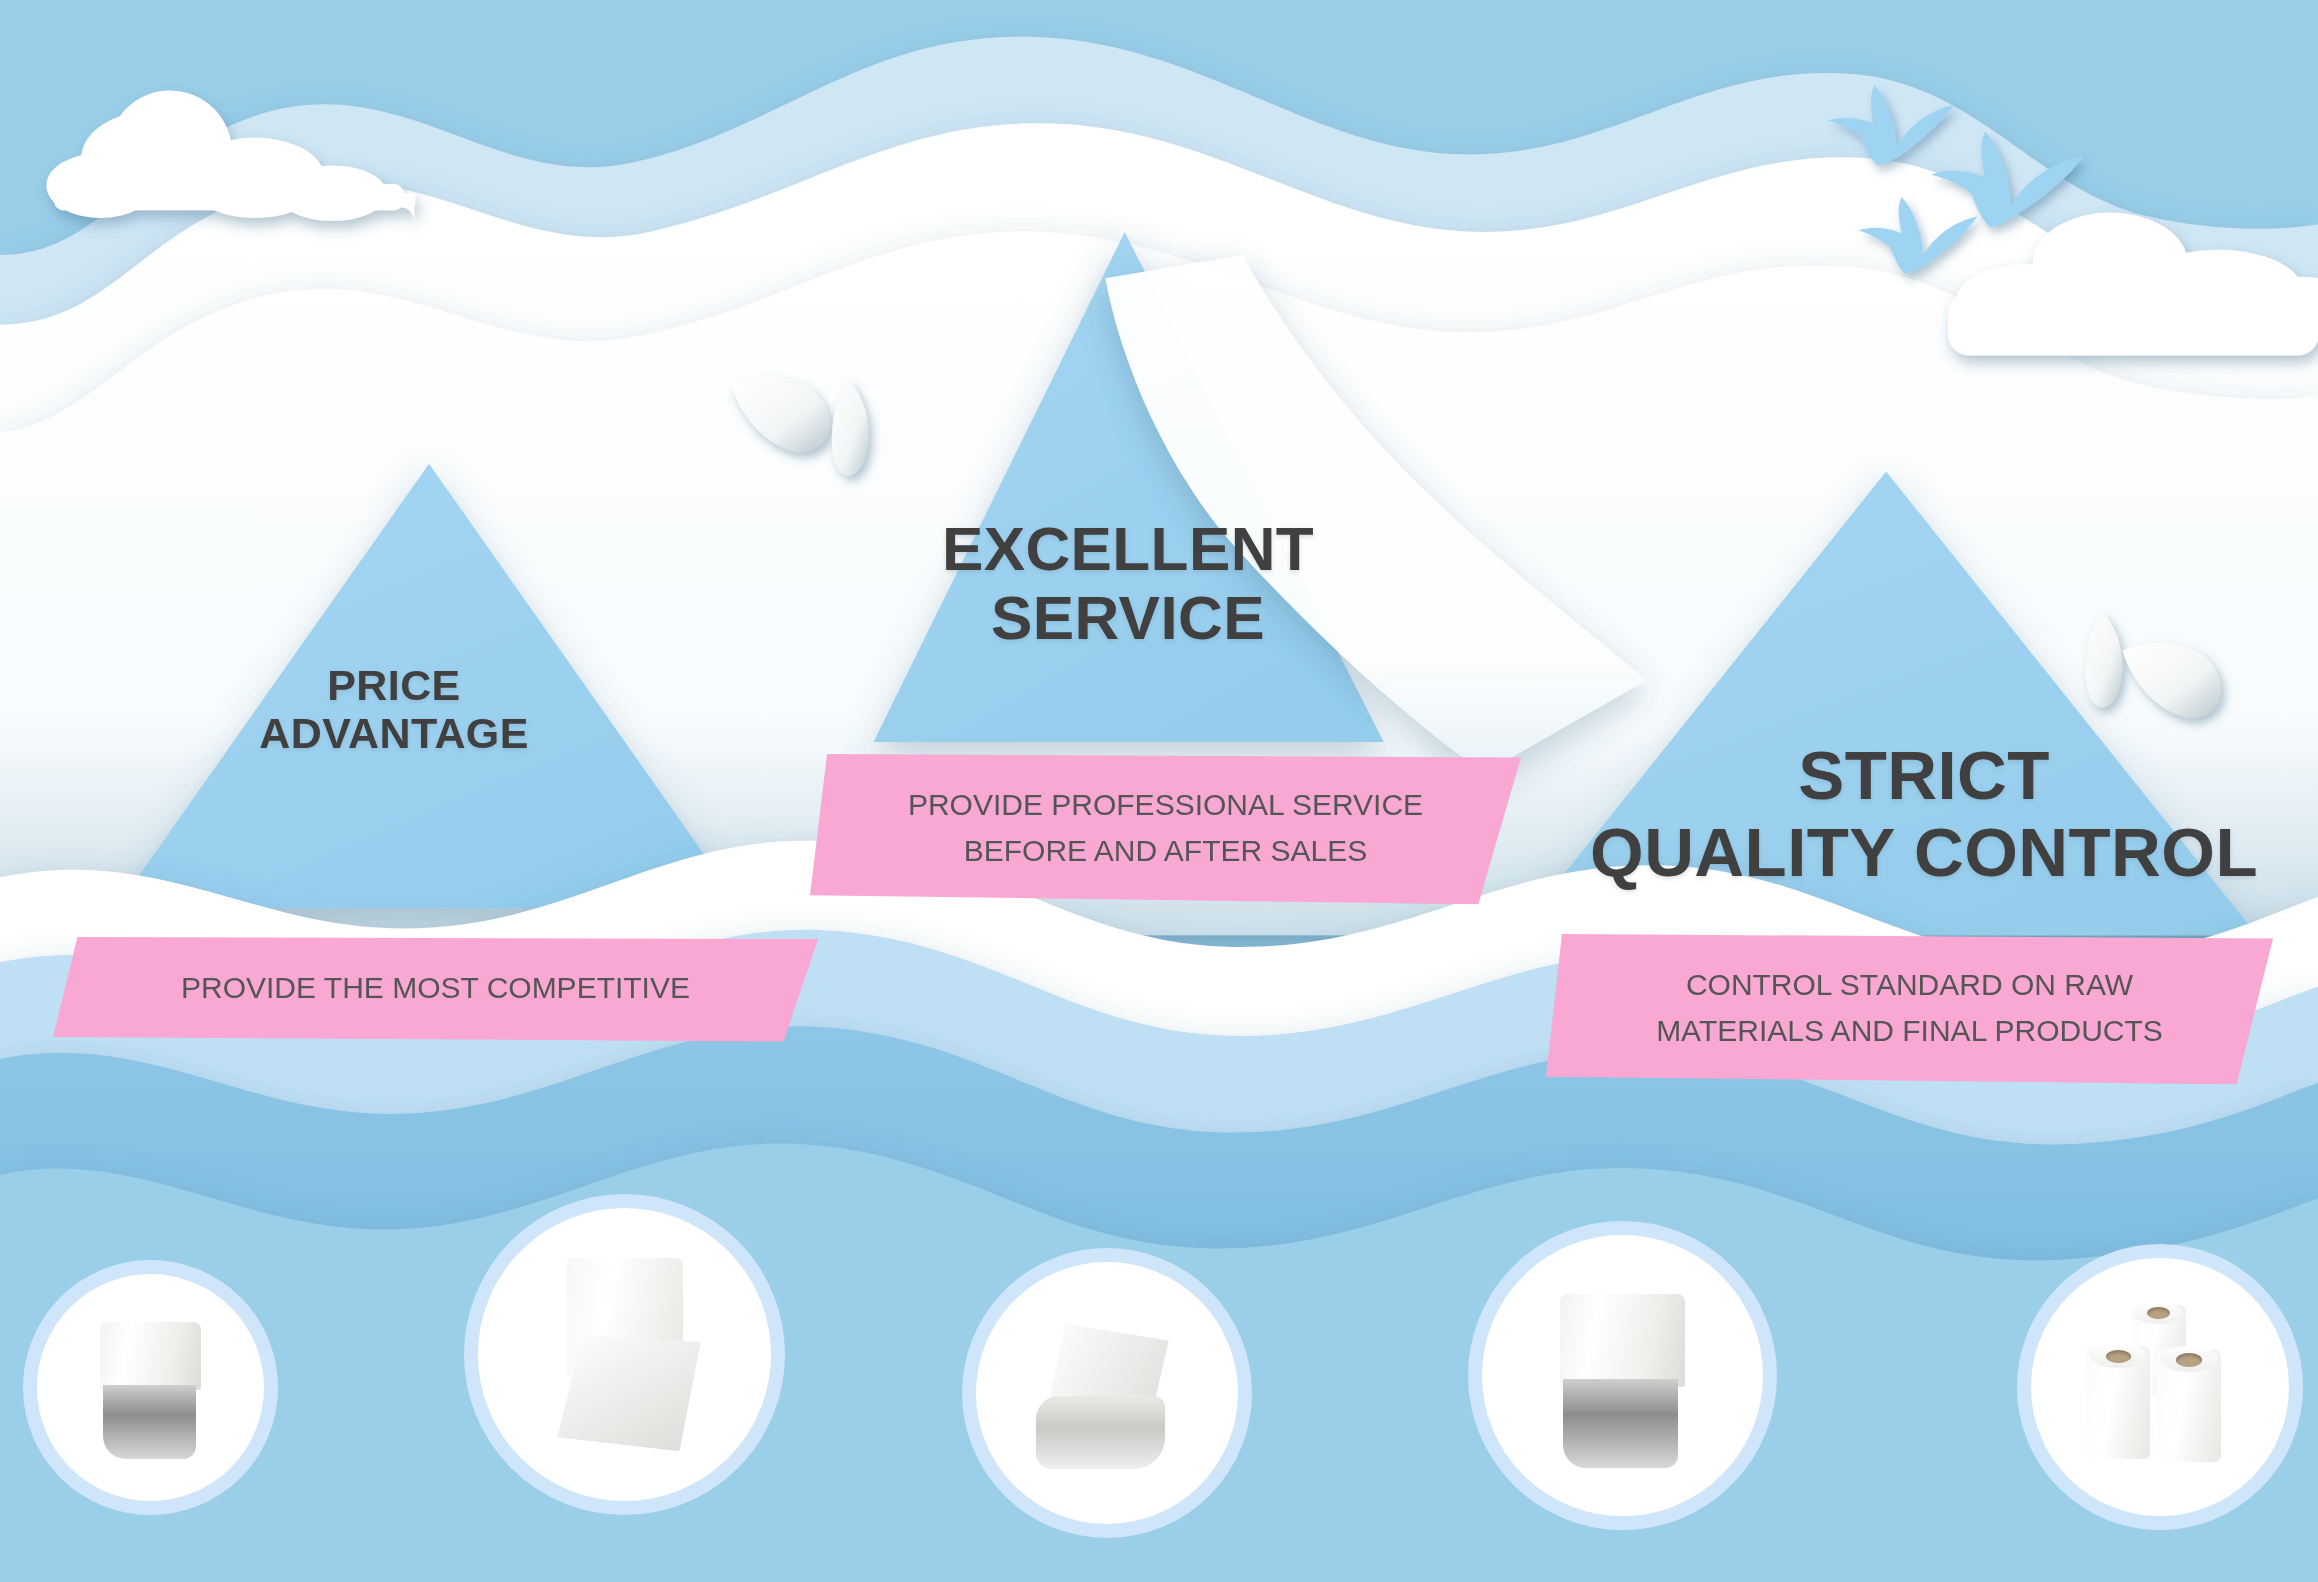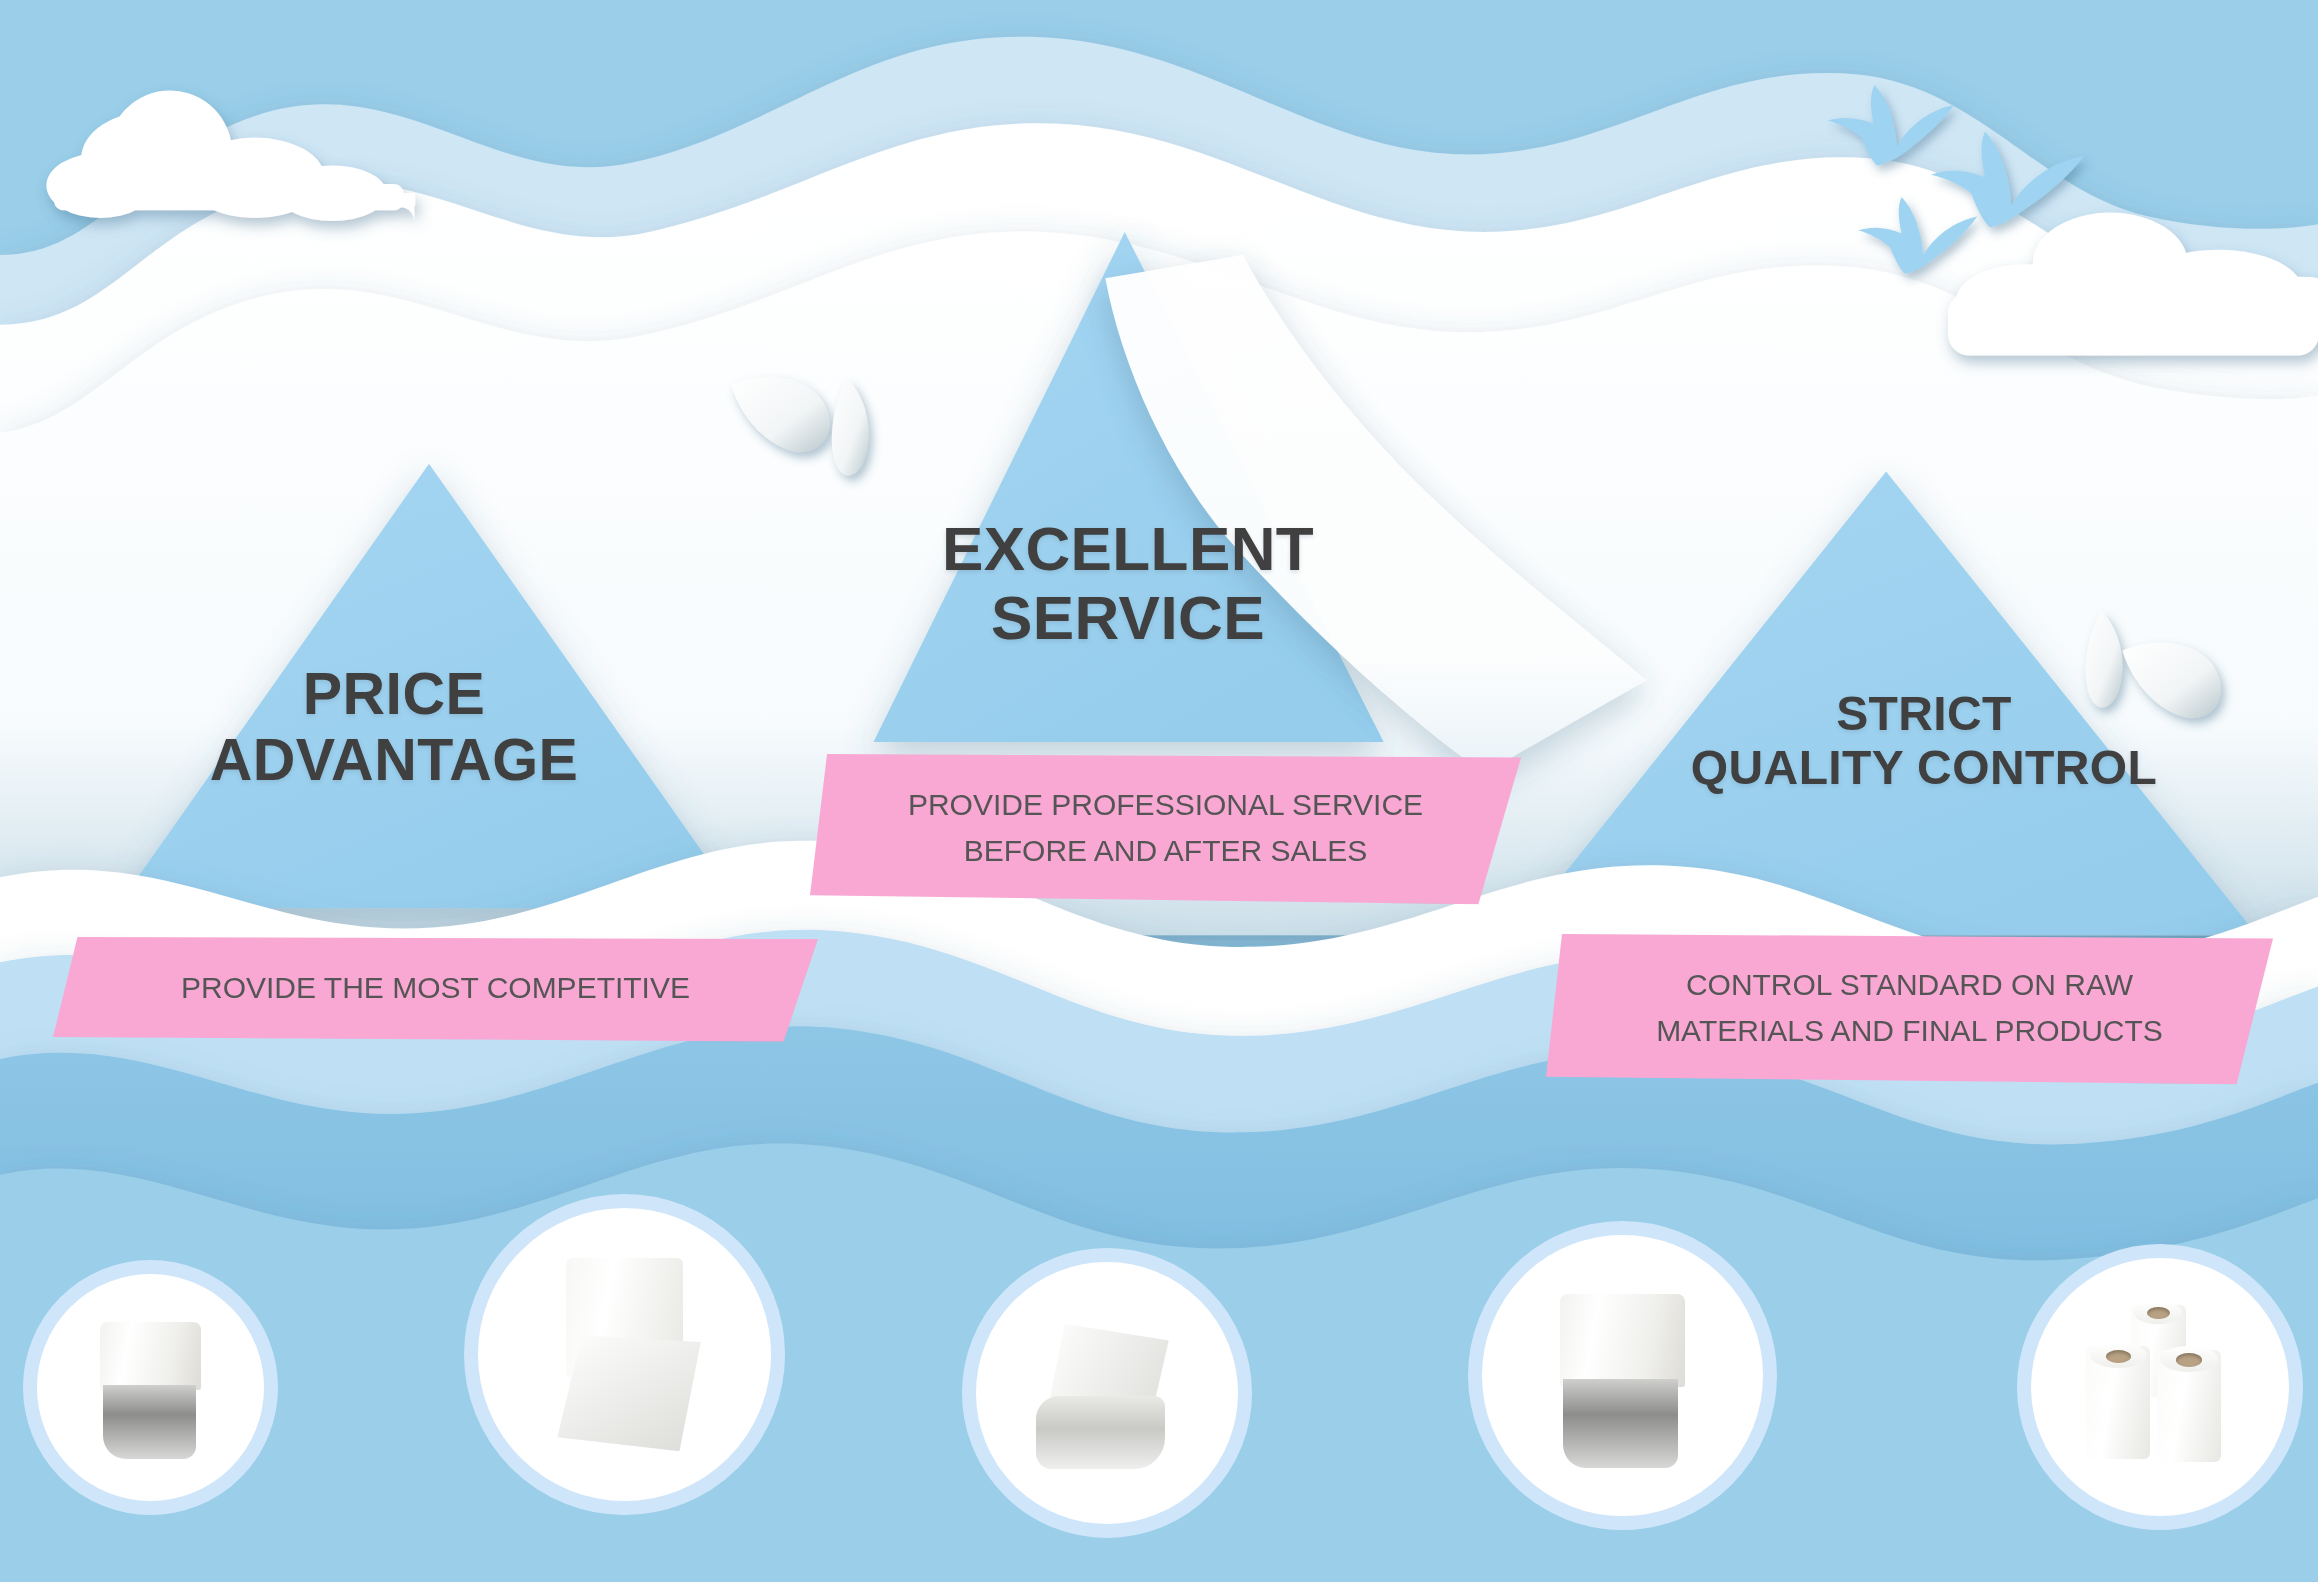--- a/index.html
+++ b/index.html
@@ -18,23 +18,23 @@
     position:absolute;
     color:#404040;
     font-weight:bold;
     text-align:center;
     line-height:1.12;
     letter-spacing:0.4px;
     text-shadow:0 2.3px 4.6px rgba(90,120,140,0.22);
     white-space:pre-line;
     z-index:40;
   }
-  #title-price    { left:139px;  top:661px;  width:510px; font-size:59px; }
+  #title-price    { left:139px;  top:661px;  width:510px; font-size:43px; }
   #title-service  { left:819px; top:514px;  width:618px; font-size:62px; }
-  #title-quality  { left:1530px; top:687px;  width:788px; font-size:48px; }
+  #title-quality  { left:1530px; top:737px;  width:788px; font-size:69px; }
 
   .caption-box {
     position:absolute;
     background:#f9a8d4;
     color:#555555;
     font-size:30px;
     line-height:1.52;
     text-align:center;
     padding:28px 23px 31px;
     z-index:38;

